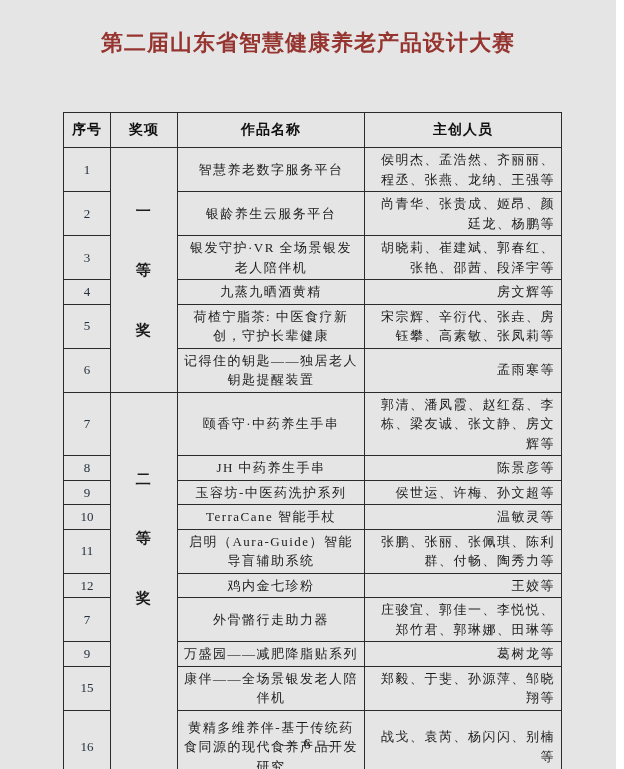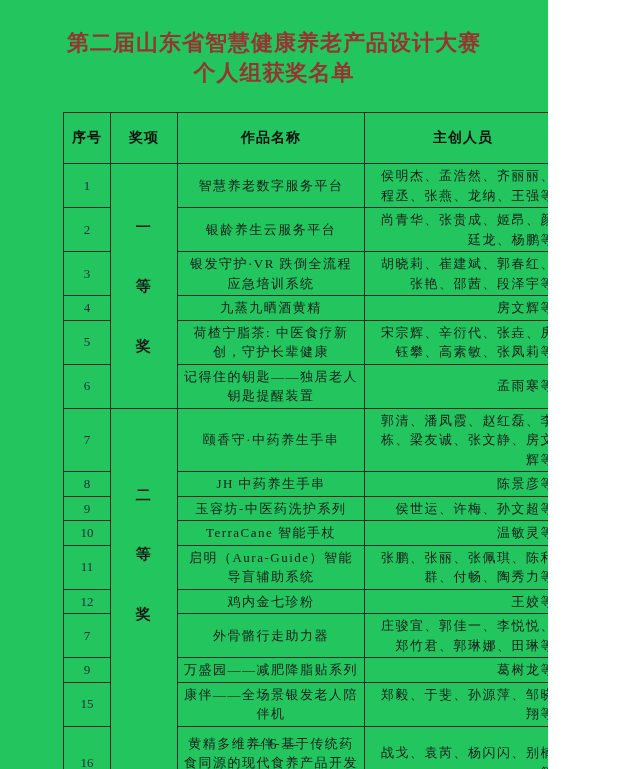--- a/index.html
+++ b/index.html
@@ -1,35 +1,35 @@
 <!DOCTYPE html>
 <html><head>
 <meta charset="utf-8">
 <style>
   html, body { margin:0; padding:0; background:#ffffff; }
   .page {
-    position:relative; width:548px; height:769px; background:#22c55e;
+    position:relative; width:616px; height:769px; background:#e5e5e5;
     overflow:hidden; font-family:"Liberation Serif", serif; color:#1c1c1c;
   }
   .doc-title {
     margin-top:28px; text-align:center;
     font-family:"Liberation Sans", sans-serif; font-weight:bold;
     font-size:22px; line-height:30px; letter-spacing:1px;
   }
   .awards-table {
     position:absolute; left:63px; top:112px; width:498px;
     border-collapse:collapse; table-layout:fixed;
   }
   .awards-table th, .awards-table td {
     border:1px solid #2a2a2a; overflow:hidden;
   }
   .awards-table th {
     font-family:"Liberation Sans", sans-serif; font-weight:bold;
     font-size:14px; height:34px; letter-spacing:1px; color:#111;
-    text-align:center; vertical-align:middle; padding:8px 2px;
+    text-align:center; vertical-align:middle; padding:0 2px;
   }
   .awards-table td {
     font-size:13px; line-height:19.5px; letter-spacing:1.5px;
     vertical-align:middle; padding:2px 6px; color:#1c1c1c;
   }
   td.cell-no {
     text-align:center; letter-spacing:0; padding:2px 1px;
     font-family:"Liberation Serif", serif; font-size:13px; color:#24303f;
   }
   td.cell-award {
@@ -50,21 +50,20 @@
     font-family:"Liberation Serif", serif;
   }
 </style>
 </head>
 <body>
 
 <div class="page">
 
   <div class="doc-title" style="color: rgb(150, 52, 48);">
     <div>第二届山东省智慧健康养老产品设计大赛</div>
-    <div>个人组获奖名单</div>
   </div>
 
   <table class="awards-table">
     <colgroup>
       <col style="width:47px">
       <col style="width:67px">
       <col style="width:187px">
       <col style="width:197px">
     </colgroup>
     <thead>
@@ -88,21 +87,21 @@
           <td class="cell-work">智慧养老数字服务平台</td>
           <td class="cell-creators">侯明杰、孟浩然、齐丽丽、程丞、张燕、龙纳、王强等</td>
         </tr>
         <tr>
           <td class="cell-no">2</td>
           <td class="cell-work">银龄养生云服务平台</td>
           <td class="cell-creators">尚青华、张贵成、姬昂、颜廷龙、杨鹏等</td>
         </tr>
         <tr>
           <td class="cell-no">3</td>
-          <td class="cell-work">银发守护·VR 跌倒全流程应急培训系统</td>
+          <td class="cell-work">银发守护·VR 全场景银发老人陪伴机</td>
           <td class="cell-creators">胡晓莉、崔建斌、郭春红、张艳、邵茜、段泽宇等</td>
         </tr>
         <tr>
           <td class="cell-no">4</td>
           <td class="cell-work">九蒸九晒酒黄精</td>
           <td class="cell-creators">房文辉等</td>
         </tr>
         <tr>
           <td class="cell-no">5</td>
           <td class="cell-work">荷楂宁脂茶: 中医食疗新创，守护长辈健康</td>

